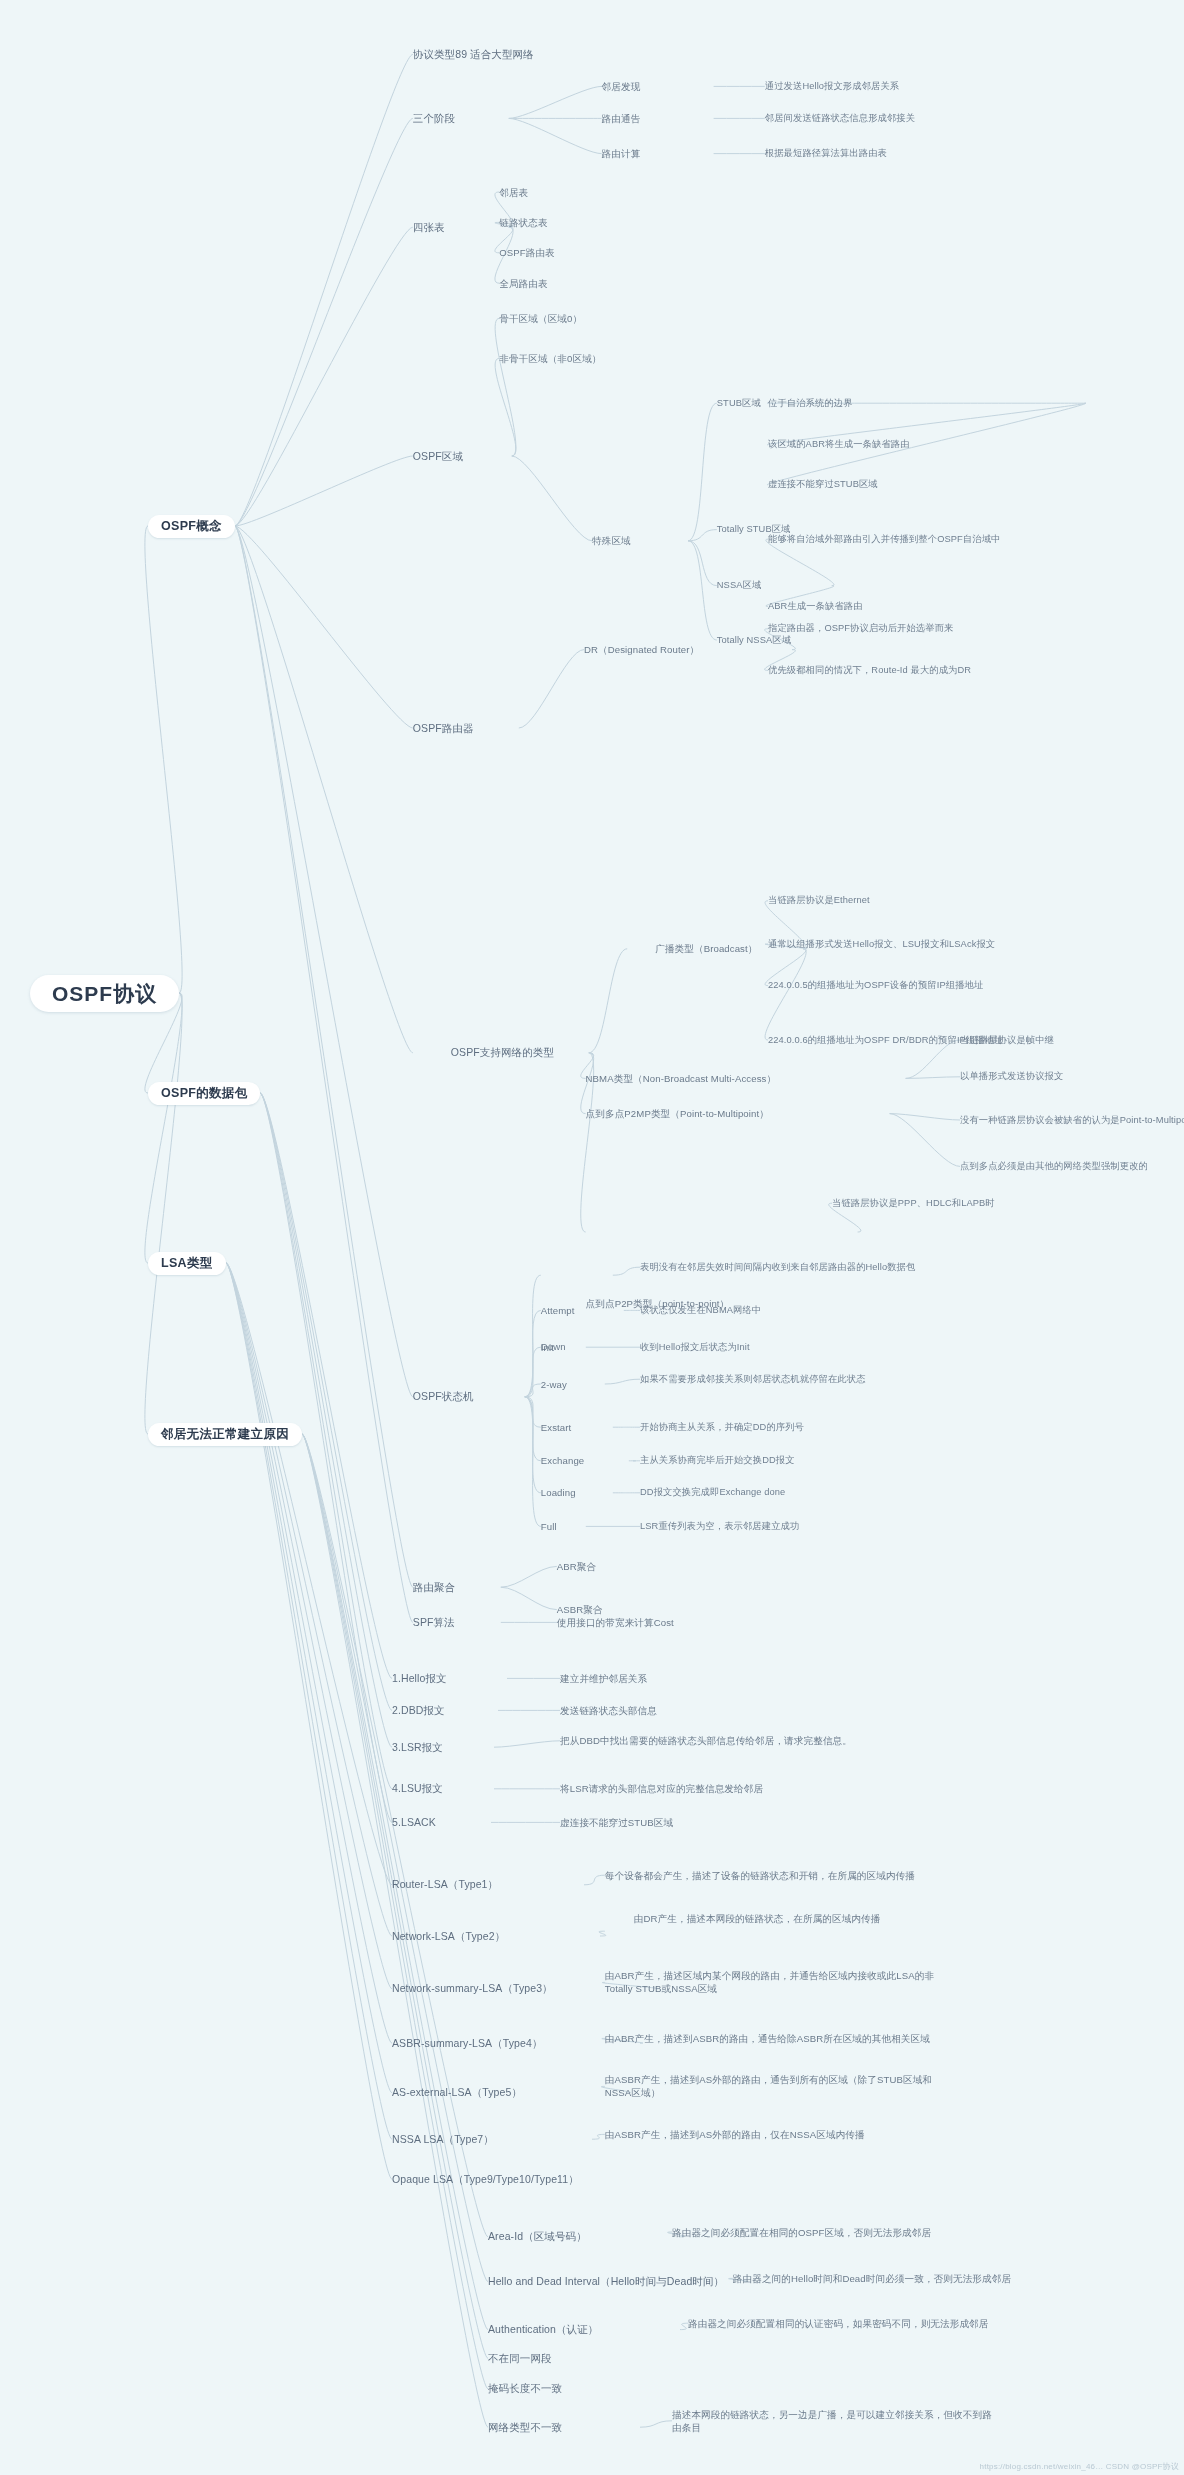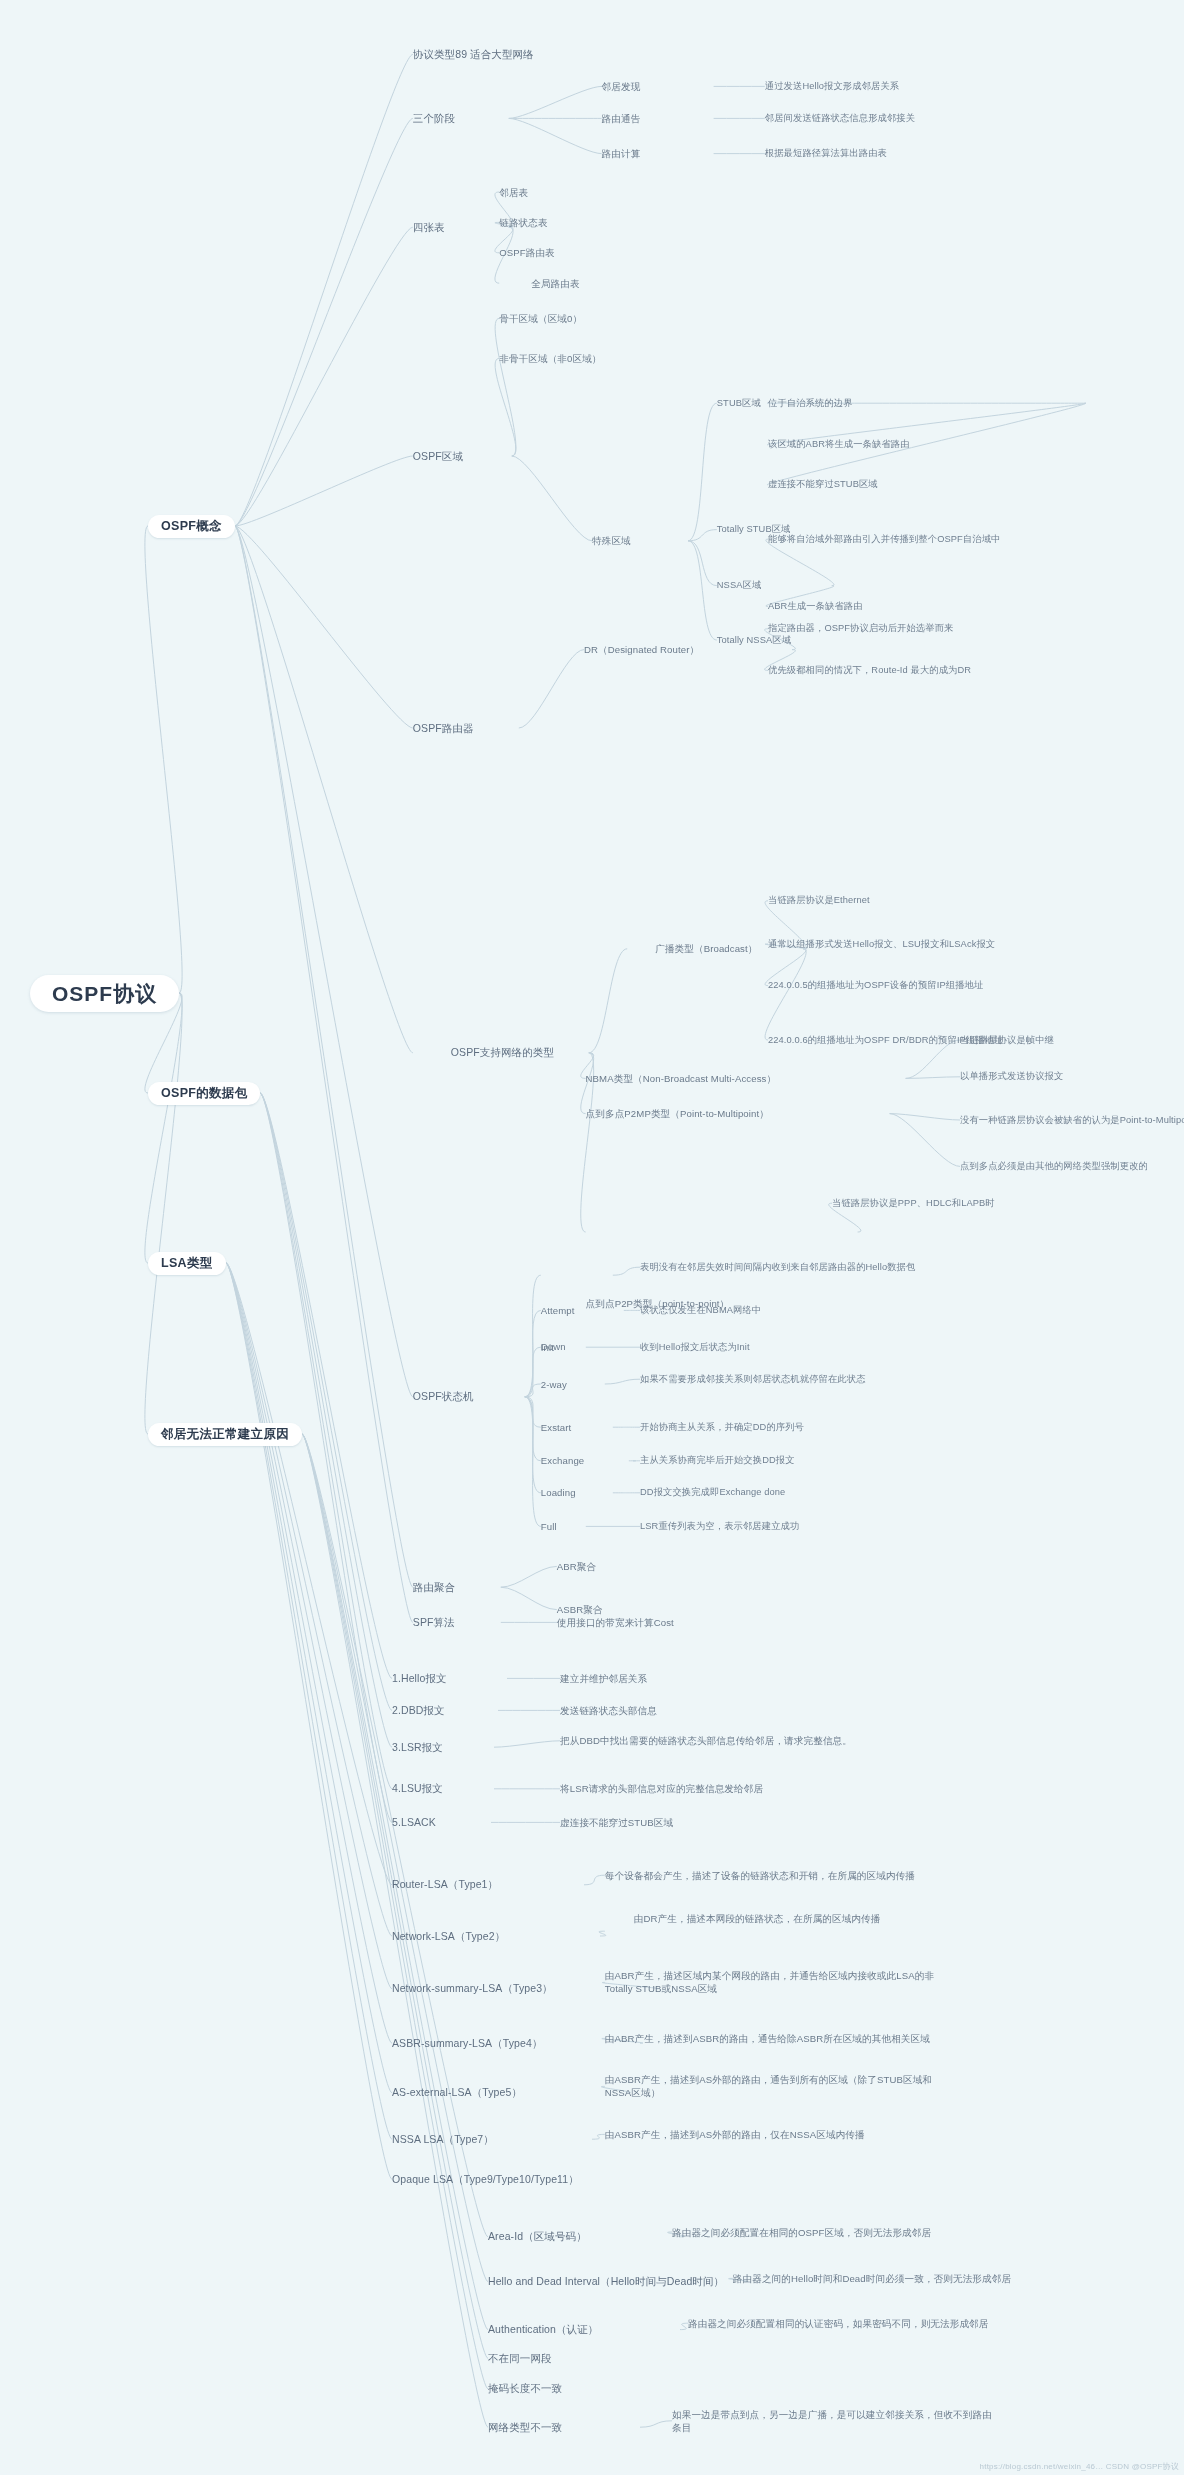--- a/index.html
+++ b/index.html
@@ -169,21 +169,21 @@
       <div class="node l3" style="left: 601.6px; width: 112px; top: 79.9px;">邻居发现</div>
       <div class="node l4" style="left: 764.8px; width: 384px; top: 79.9px;">通过发送Hello报文形成邻居关系</div>
       <div class="node l3" style="left: 601.6px; width: 112px; top: 111.9px;">路由通告</div>
       <div class="node l4" style="left: 764.8px; width: 400px; top: 111.9px;">邻居间发送链路状态信息形成邻接关</div>
       <div class="node l3" style="left: 601.6px; width: 112px; top: 147.1px;">路由计算</div>
       <div class="node l4" style="left: 764.8px; width: 368px; top: 147.1px;">根据最短路径算法算出路由表</div>
       <div class="node l2" style="left: 412.8px; width: 96px; top: 220.7px;">四张表</div>
       <div class="node l3" style="left: 499.2px; width: 96px; top: 185.5px;">邻居表</div>
       <div class="node l3" style="left: 499.2px; width: 112px; top: 215.9px;">链路状态表</div>
       <div class="node l3" style="left: 499.2px; width: 128px; top: 246.3px;">OSPF路由表</div>
-      <div class="node l3" style="left: 499.2px; width: 128px; top: 276.7px; margin-left: 32px;">全局路由表</div>
+      <div class="node l3" style="left: 499.2px; width: 128px; top: 276.7px;">全局路由表</div>
       <div class="node l2" style="left: 412.8px; width: 99.2px; top: 449.5px;">OSPF区域</div>
       <div class="node l3" style="left: 499.2px; width: 160px; top: 311.9px;">骨干区域（区域0）</div>
       <div class="node l3" style="left: 499.2px; width: 192px; top: 351.9px;">非骨干区域（非0区域）</div>
       <div class="node l3" style="left: 592px; width: 96px; top: 534.3px;">特殊区域</div>
       <div class="node l4" style="left: 716.8px; width: 368px; top: 396.7px;">STUB区域</div>
       <div class="node l4" style="left: 768px; width: 240px; top: 396.7px;">位于自治系统的边界</div>
       <div class="node l4" style="left: 768px; width: 304px; top: 438.3px;">该区域的ABR将生成一条缺省路由</div>
       <div class="node l4" style="left: 768px; width: 280px; top: 478.3px;">虚连接不能穿过STUB区域</div>
       <div class="node l4" style="left: 716.8px; width: 208px; top: 523.1px;">Totally STUB区域</div>
       <div class="node l4" style="left: 716.8px; width: 115.2px; top: 579.1px;">NSSA区域</div>
@@ -258,16 +258,16 @@
       <div class="node l1" style="left: 148px; top: 1422.5px;">邻居无法正常建立原因</div>
       <div class="node l2" style="left: 488px; width: 192px; top: 2230.3px;">Area-Id（区域号码）</div>
       <div class="node l3" style="left: 672px; width: 344px; top: 2225.5px;">路由器之间必须配置在相同的OSPF区域，否则无法形成邻居</div>
       <div class="node l2" style="left: 488px; width: 256px; top: 2275.1px;">Hello and Dead Interval（Hello时间与Dead时间）</div>
       <div class="node l3" style="left: 732.8px; width: 320px; top: 2271.9px;">路由器之间的Hello时间和Dead时间必须一致，否则无法形成邻居</div>
       <div class="node l2" style="left: 488px; width: 192px; top: 2323.1px;">Authentication（认证）</div>
       <div class="node l3" style="left: 688px; width: 344px; top: 2316.7px;">路由器之间必须配置相同的认证密码，如果密码不同，则无法形成邻居</div>
       <div class="node l2" style="left: 488px; width: 136px; top: 2351.9px;">不在同一网段</div>
       <div class="node l2" style="left: 488px; width: 152px; top: 2382.3px;">掩码长度不一致</div>
       <div class="node l2" style="left: 488px; width: 152px; top: 2420.7px;">网络类型不一致</div>
-      <div class="node l3" style="left: 672px; width: 320px; top: 2407.8px;">如果一边是带点到点，另一边是广播，是可以建立邻接关系，但收不到路由条目</div>
+      <div class="node l3" style="left: 672px; width: 320px; top: 2407.8px;">描述本网段的链路状态，另一边是广播，是可以建立邻接关系，但收不到路由条目</div>
     </div>
   <div class="watermark">https://blog.csdn.net/weixin_46…  CSDN @OSPF协议</div>
 </div>
 
 </body></html>

